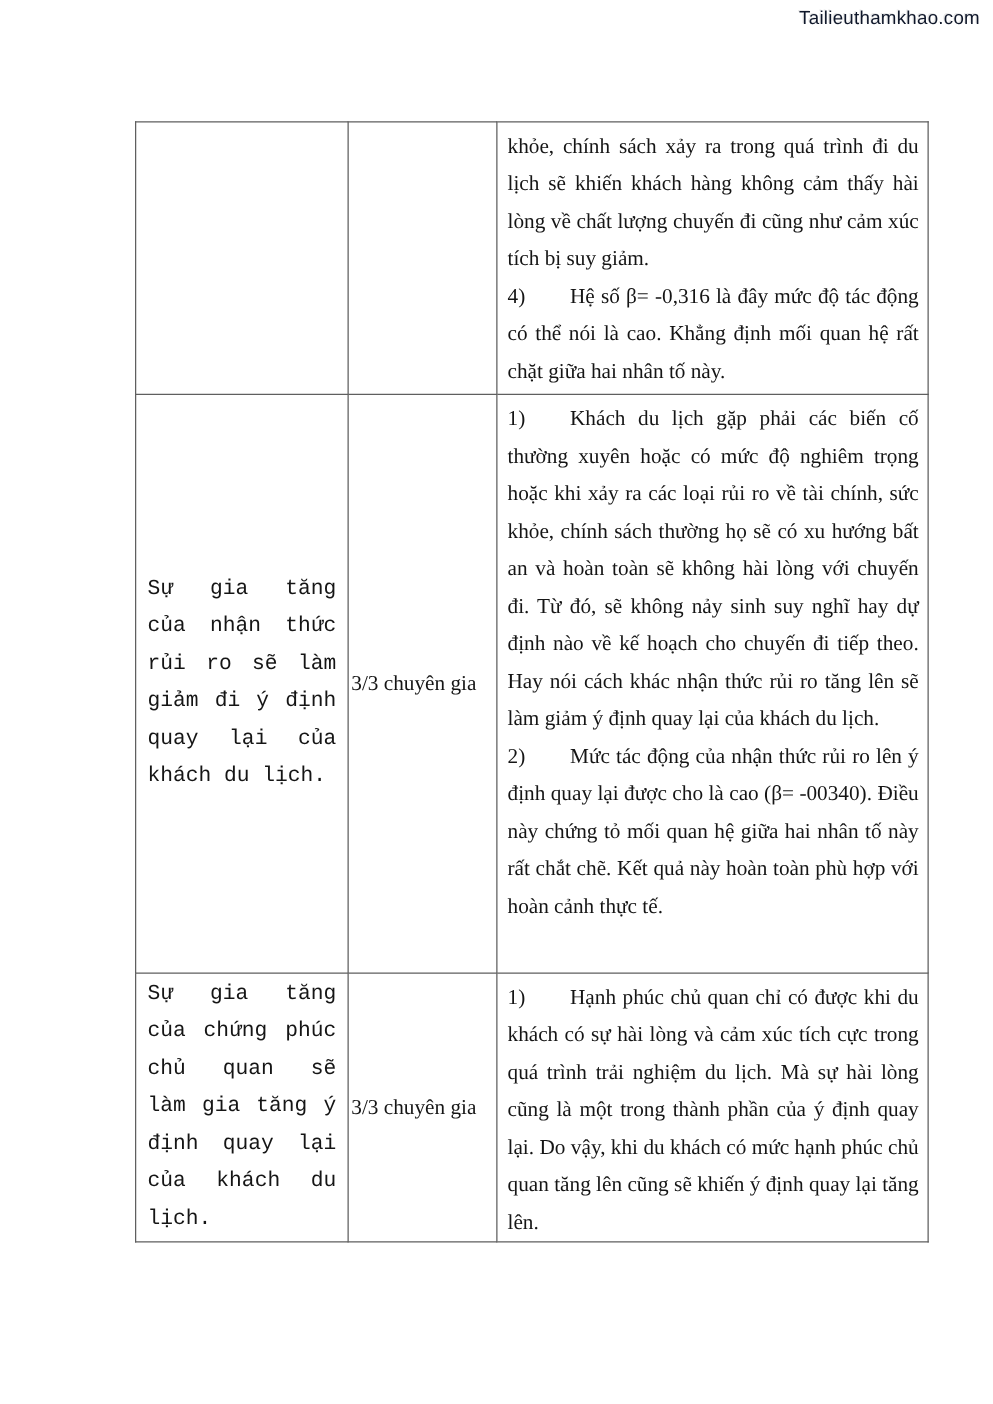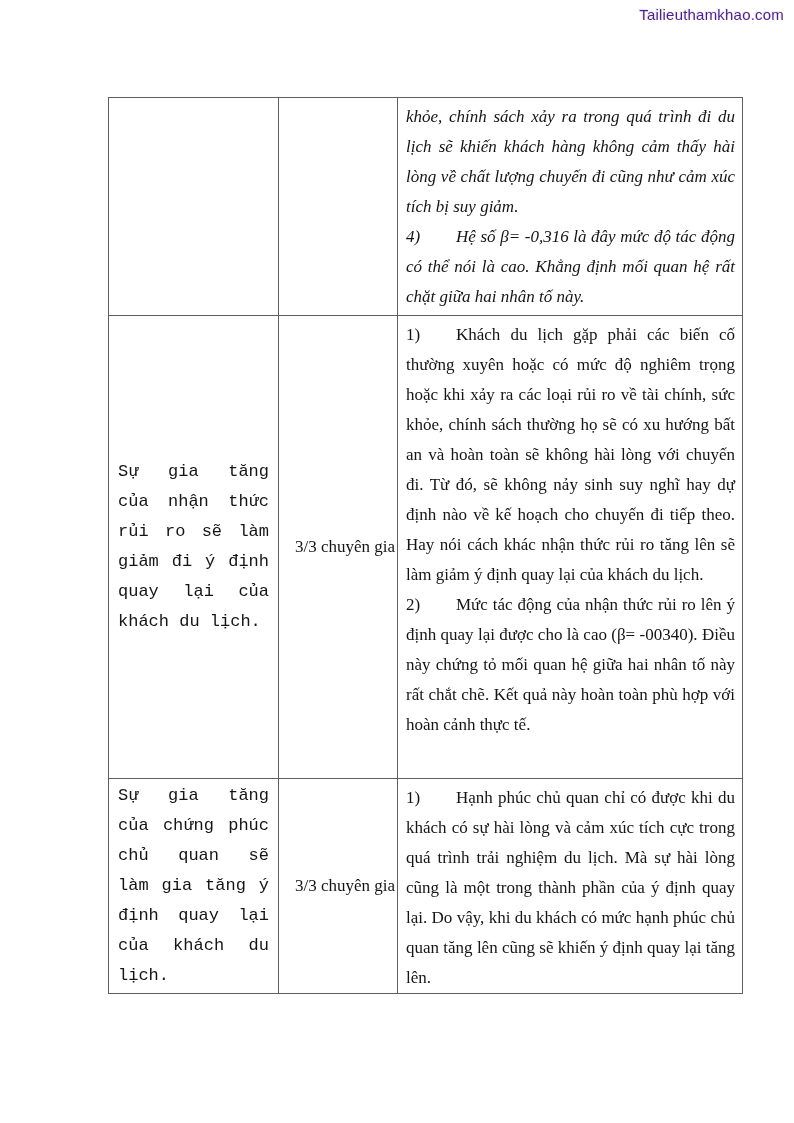--- a/index.html
+++ b/index.html
@@ -11,21 +11,21 @@
     overflow: hidden;
     font-family: "Liberation Serif", "DejaVu Serif", serif;
     color: #151515;
   }
   .watermark {
     position: absolute;
     top: 6px;
     right: 10px;
     font-family: "Liberation Sans", "DejaVu Sans", sans-serif;
     font-size: 15px;
-    color: #4c1d95;
+    color: #0f172a;
     text-shadow: 1px 1px 0 #ffffff, -1px -1px 0 #e9e9e9;
     letter-spacing: 0.2px;
   }
   table.doc-table {
     position: absolute;
     left: 108px;
     top: 97px;
     width: 634px;
     border-collapse: collapse;
     table-layout: fixed;
@@ -40,35 +40,35 @@
     vertical-align: middle;
     padding: 0 9px;
   }
   td.cell-statement .stmt {
     text-align: justify;
     text-justify: inter-word;
     font-family: Liberation Mono, monospace;
   }
   td.cell-experts {
     vertical-align: middle;
-    text-align: right;
+    text-align: left;
     padding: 0 2px;
   }
   td.cell-details {
     vertical-align: top;
     padding: 4px 7px 0 8px;
   }
   td.cell-details p {
     margin: 0;
     text-align: justify;
     text-justify: inter-word;
   }
   .num { display: inline-block; width: 50px; }
   .num:empty { display: none; }
-  tr.row-1 { height: 218px; font-style: italic; }
+  tr.row-1 { height: 218px; }
   tr.row-2 { height: 463px; }
   tr.row-3 { height: 210px; }
 </style>
 </head>
 <body>
 
 <div class="page">
 
   <div class="watermark">Tailieuthamkhao.com</div>
 

